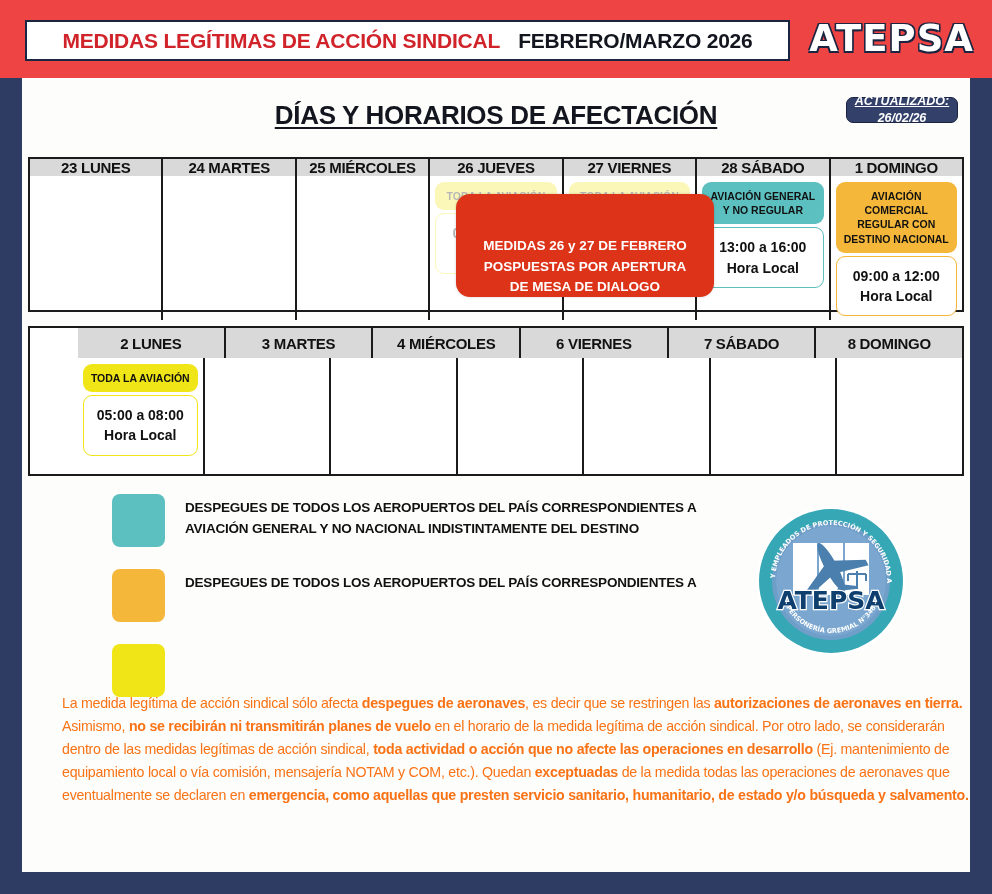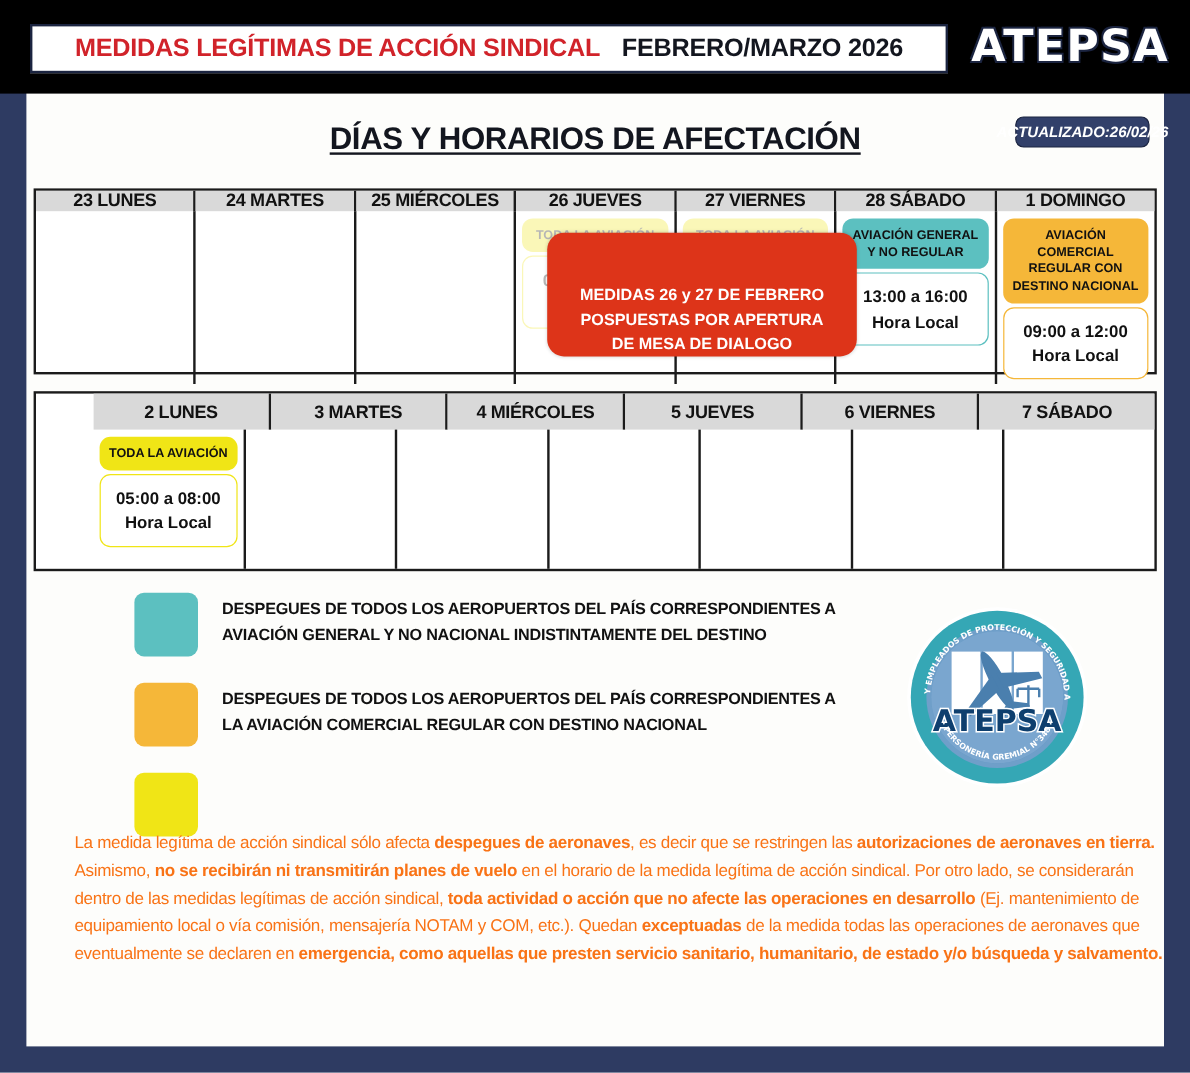--- a/index.html
+++ b/index.html
@@ -32,21 +32,21 @@
     background: #fdfdfb;
     box-sizing: border-box;
   }
 
   
   #header-band {
     position: absolute;
     left: 0; top: 0;
     width: 992px;
     height: 78px;
-    background: #000000;
+    background: #ef4444;
   }
   #title-box {
     position: absolute;
     left: 25px;
     top: 20px;
     width: 765px;
     height: 41px;
     background: #ffffff;
     border: 2px solid #1b2440;
     box-sizing: border-box;
@@ -106,25 +106,26 @@
     width: 112px;
     height: 26px;
     background: #32406a;
     border: 1.5px solid #1b2440;
     border-radius: 7px;
     color: #ffffff;
     font-style: italic;
     font-size: 12.5px;
     font-weight: bold;
     display: flex;
-    flex-direction: row;
+    flex-direction: column;
     align-items: center;
     justify-content: center;
     line-height: 1.35;
     box-sizing: border-box;
+    text-decoration: underline;
   }
 
   
   .cal {
     position: absolute;
     left: 6px;
     width: 936px;
     border: 2px solid #1b1b1b;
     box-sizing: border-box;
     display: flex;
@@ -364,23 +365,23 @@
         <div>POSPUESTAS POR APERTURA</div>
         <div>DE MESA DE DIALOGO</div>
       </div>
     </div>
 
     <div class="cal" id="cal2">
       <div class="cal-head-row">
         <div class="cal-head-cell">2 LUNES</div>
         <div class="cal-head-cell">3 MARTES</div>
         <div class="cal-head-cell">4 MIÉRCOLES</div>
-        <div class="cal-head-cell">5 JUEVES</div>
         <div class="cal-head-cell">6 VIERNES</div>
         <div class="cal-head-cell">7 SÁBADO</div>
+        <div class="cal-head-cell">8 DOMINGO</div>
       </div>
       <div class="cal-body-row">
 
         <div class="cal-cell">
           <div class="chip-label chip-yellow">TODA LA AVIACIÓN</div>
           <div class="chip-time box-yellow">
             <div>05:00 a 08:00</div>
             <div>Hora Local</div>
           </div>
         </div>
@@ -402,21 +403,20 @@
         <div class="legend-text">
           <div>DESPEGUES DE TODOS LOS AEROPUERTOS DEL PAÍS CORRESPONDIENTES A</div>
           <div>AVIACIÓN GENERAL Y NO NACIONAL INDISTINTAMENTE DEL DESTINO</div>
         </div>
       </div>
 
       <div class="legend-row">
         <div class="legend-swatch sw-amber" style="background: rgb(245, 183, 57);"></div>
         <div class="legend-text">
           <div>DESPEGUES DE TODOS LOS AEROPUERTOS DEL PAÍS CORRESPONDIENTES  A</div>
-          <div>LA AVIACIÓN COMERCIAL REGULAR CON DESTINO NACIONAL</div>
         </div>
       </div>
 
       <div class="legend-row">
         <div class="legend-swatch sw-yellow" style="background: rgb(240, 229, 22);"></div>
       </div>
 
     </div>
 
     <div id="logo-badge">

